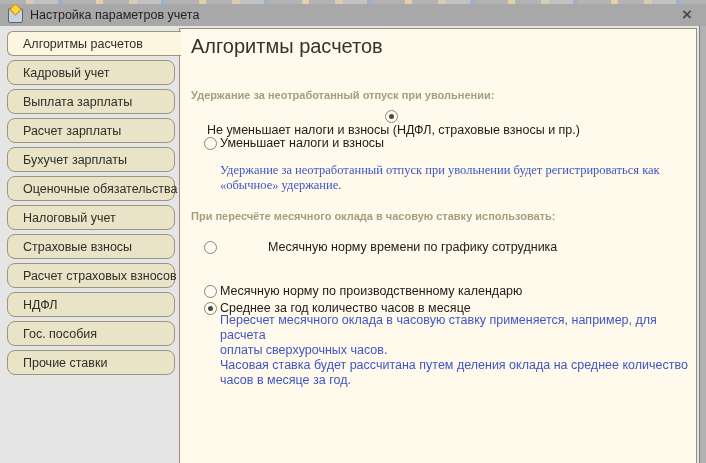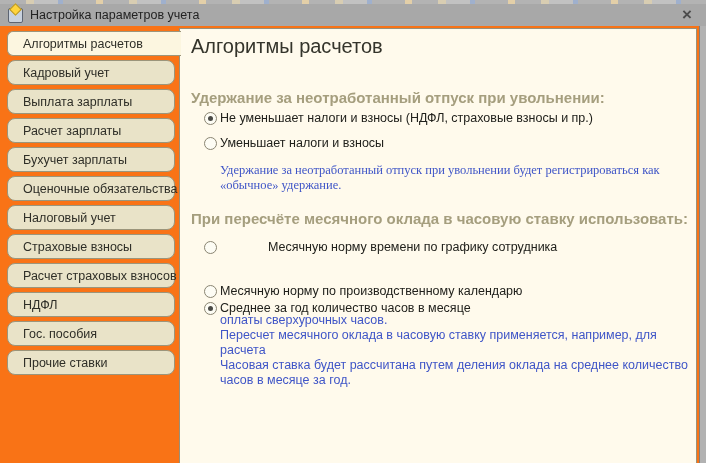--- a/index.html
+++ b/index.html
@@ -1,18 +1,18 @@
 <!DOCTYPE html>
 <html><head>
 <meta charset="utf-8">
 <style>
   html,body{margin:0;padding:0;background:#d4d0c8;}
   .window{
     position:relative;width:706px;height:463px;overflow:hidden;
-    font-family:"Liberation Sans",sans-serif;background:#f97316;
+    font-family:"Liberation Sans",sans-serif;background:#e5e5e5;
   }
   
   .top-sliver{
     position:absolute;left:0;top:0;width:706px;height:4px;
     background:repeating-linear-gradient(90deg,
       #b3b3b3 0 26px,#d8cdb2 26px 34px,#c2c2c2 34px 58px,
       #9fb0cd 58px 63px,#b3b3b3 63px 96px,#e3cfa8 96px 103px);
   }
   .titlebar{
     position:absolute;left:0;top:4px;width:706px;height:22px;
@@ -28,25 +28,25 @@
   
   .right-frame{position:absolute;right:0;top:26px;bottom:0;width:6px;
     background:#b2b2b2;border-left:1px solid #7f7f7f;}
   
   .panel{
     position:absolute;left:179px;top:28px;right:9px;bottom:0;
     background:#fffaec;border:1px solid #97917a;border-bottom:none;z-index:1;
   }
   .page-title{position:absolute;left:11px;top:6px;font-size:20px;color:#34342b;
     font-weight:normal;margin:0;white-space:nowrap;}
-  .section-header{position:absolute;left:11px;font-size:15px;font-weight:bold;
+  .section-header{position:absolute;left:11px;font-size:11px;font-weight:bold;
     color:#a59e7e;white-space:nowrap;}
   .sh1{top:60px;} .sh2{top:181px;}
   .radio-row{position:absolute;left:24px;height:16px;display:flex;align-items:center;}
-  .r1{top:81px;} .r2{top:106px;} .r3{top:210px;gap:48px;} .r4{top:228px;margin-top:43px;} .r5{top:254px;}
+  .r1{top:81px;flex-direction:column;} .r2{top:106px;} .r3{top:210px;gap:48px;} .r4{top:228px;margin-top:43px;} .r5{top:254px;}
   .radio{width:13px;height:13px;border:1px solid #8a8572;border-radius:50%;
     background:#fdfcf4;box-sizing:border-box;position:relative;flex:0 0 13px;}
   .radio .dot{display:none;}
   .radio.checked .dot{display:block;position:absolute;left:3px;top:3px;width:5px;height:5px;
     border-radius:50%;background:#4a4a46;}
   .radio-label{font-size:12.5px;color:#21211c;margin-left:3px;white-space:nowrap;}
   .note{position:absolute;left:40px;font-size:12.5px;color:#3f55c7;line-height:15px;}
   .n1{top:134px;font-family:Liberation Serif, serif;} .n2{top:284px;}
   
   .tabs{position:absolute;left:7px;top:31px;width:174px;z-index:2;}
@@ -105,22 +105,22 @@
       <span class="radio checked">
           <i class="dot"></i>
         </span>
       <span class="radio-label">Среднее за год количество часов в месяце</span>
     </div>
     <div class="radio-row r5">
       <span class="radio"></span>
       <span class="radio-label">Месячную норму по производственному календарю</span>
     </div>
     <div class="note n2">
+      <div>Пересчет месячного оклада в часовую ставку применяется, например, для расчета</div>
       <div>оплаты сверхурочных часов.</div>
-      <div>Пересчет месячного оклада в часовую ставку применяется, например, для расчета</div>
       <div>Часовая ставка будет рассчитана путем деления оклада на среднее количество</div>
       <div>часов в месяце за год.</div>
     </div>
   </div>
 
   <div class="tabs">
     <div class="tab active">
         <span>Алгоритмы расчетов</span>
       </div>
     <div class="tab">

